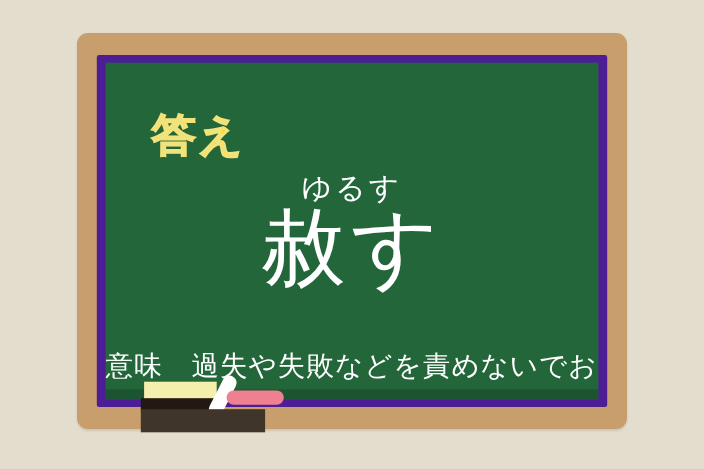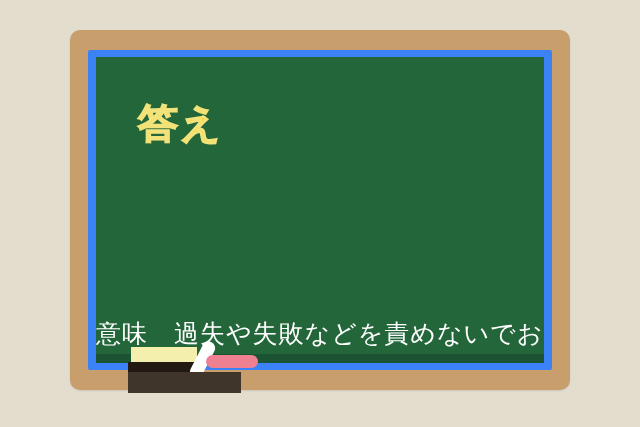--- a/index.html
+++ b/index.html
@@ -33,21 +33,21 @@
     box-shadow: 0 1px 2px rgba(0,0,0,0.10);
   }
 
   
   .board-inner {
     position: absolute;
     left: 18px;
     top: 20px;
     right: 18px;
     bottom: 20px;
-    background: #3b82f6;
+    background: #4c1d95;
     border-radius: 2px;
   }
 
   
   .board-surface {
     position: absolute;
     left: 8px;
     top: 7px;
     right: 8px;
     bottom: 7px;
@@ -172,20 +172,24 @@
 <body>
 
 <div class="scene">
 
   <div class="board-frame">
     <div class="board-inner">
       <div class="board-surface">
 
         <div class="title">答え</div>
 
+        <div class="word-block">
+          <div class="furigana">ゆるす</div>
+          <div class="headword">赦す</div>
+        </div>
 
         <div class="meaning">意味　過失や失敗などを責めないでおく。</div>
 
         <div class="board-ledge"></div>
       </div>
     </div>
   </div>
 
   <div class="tray-group">
     <div class="eraser-top"></div>

